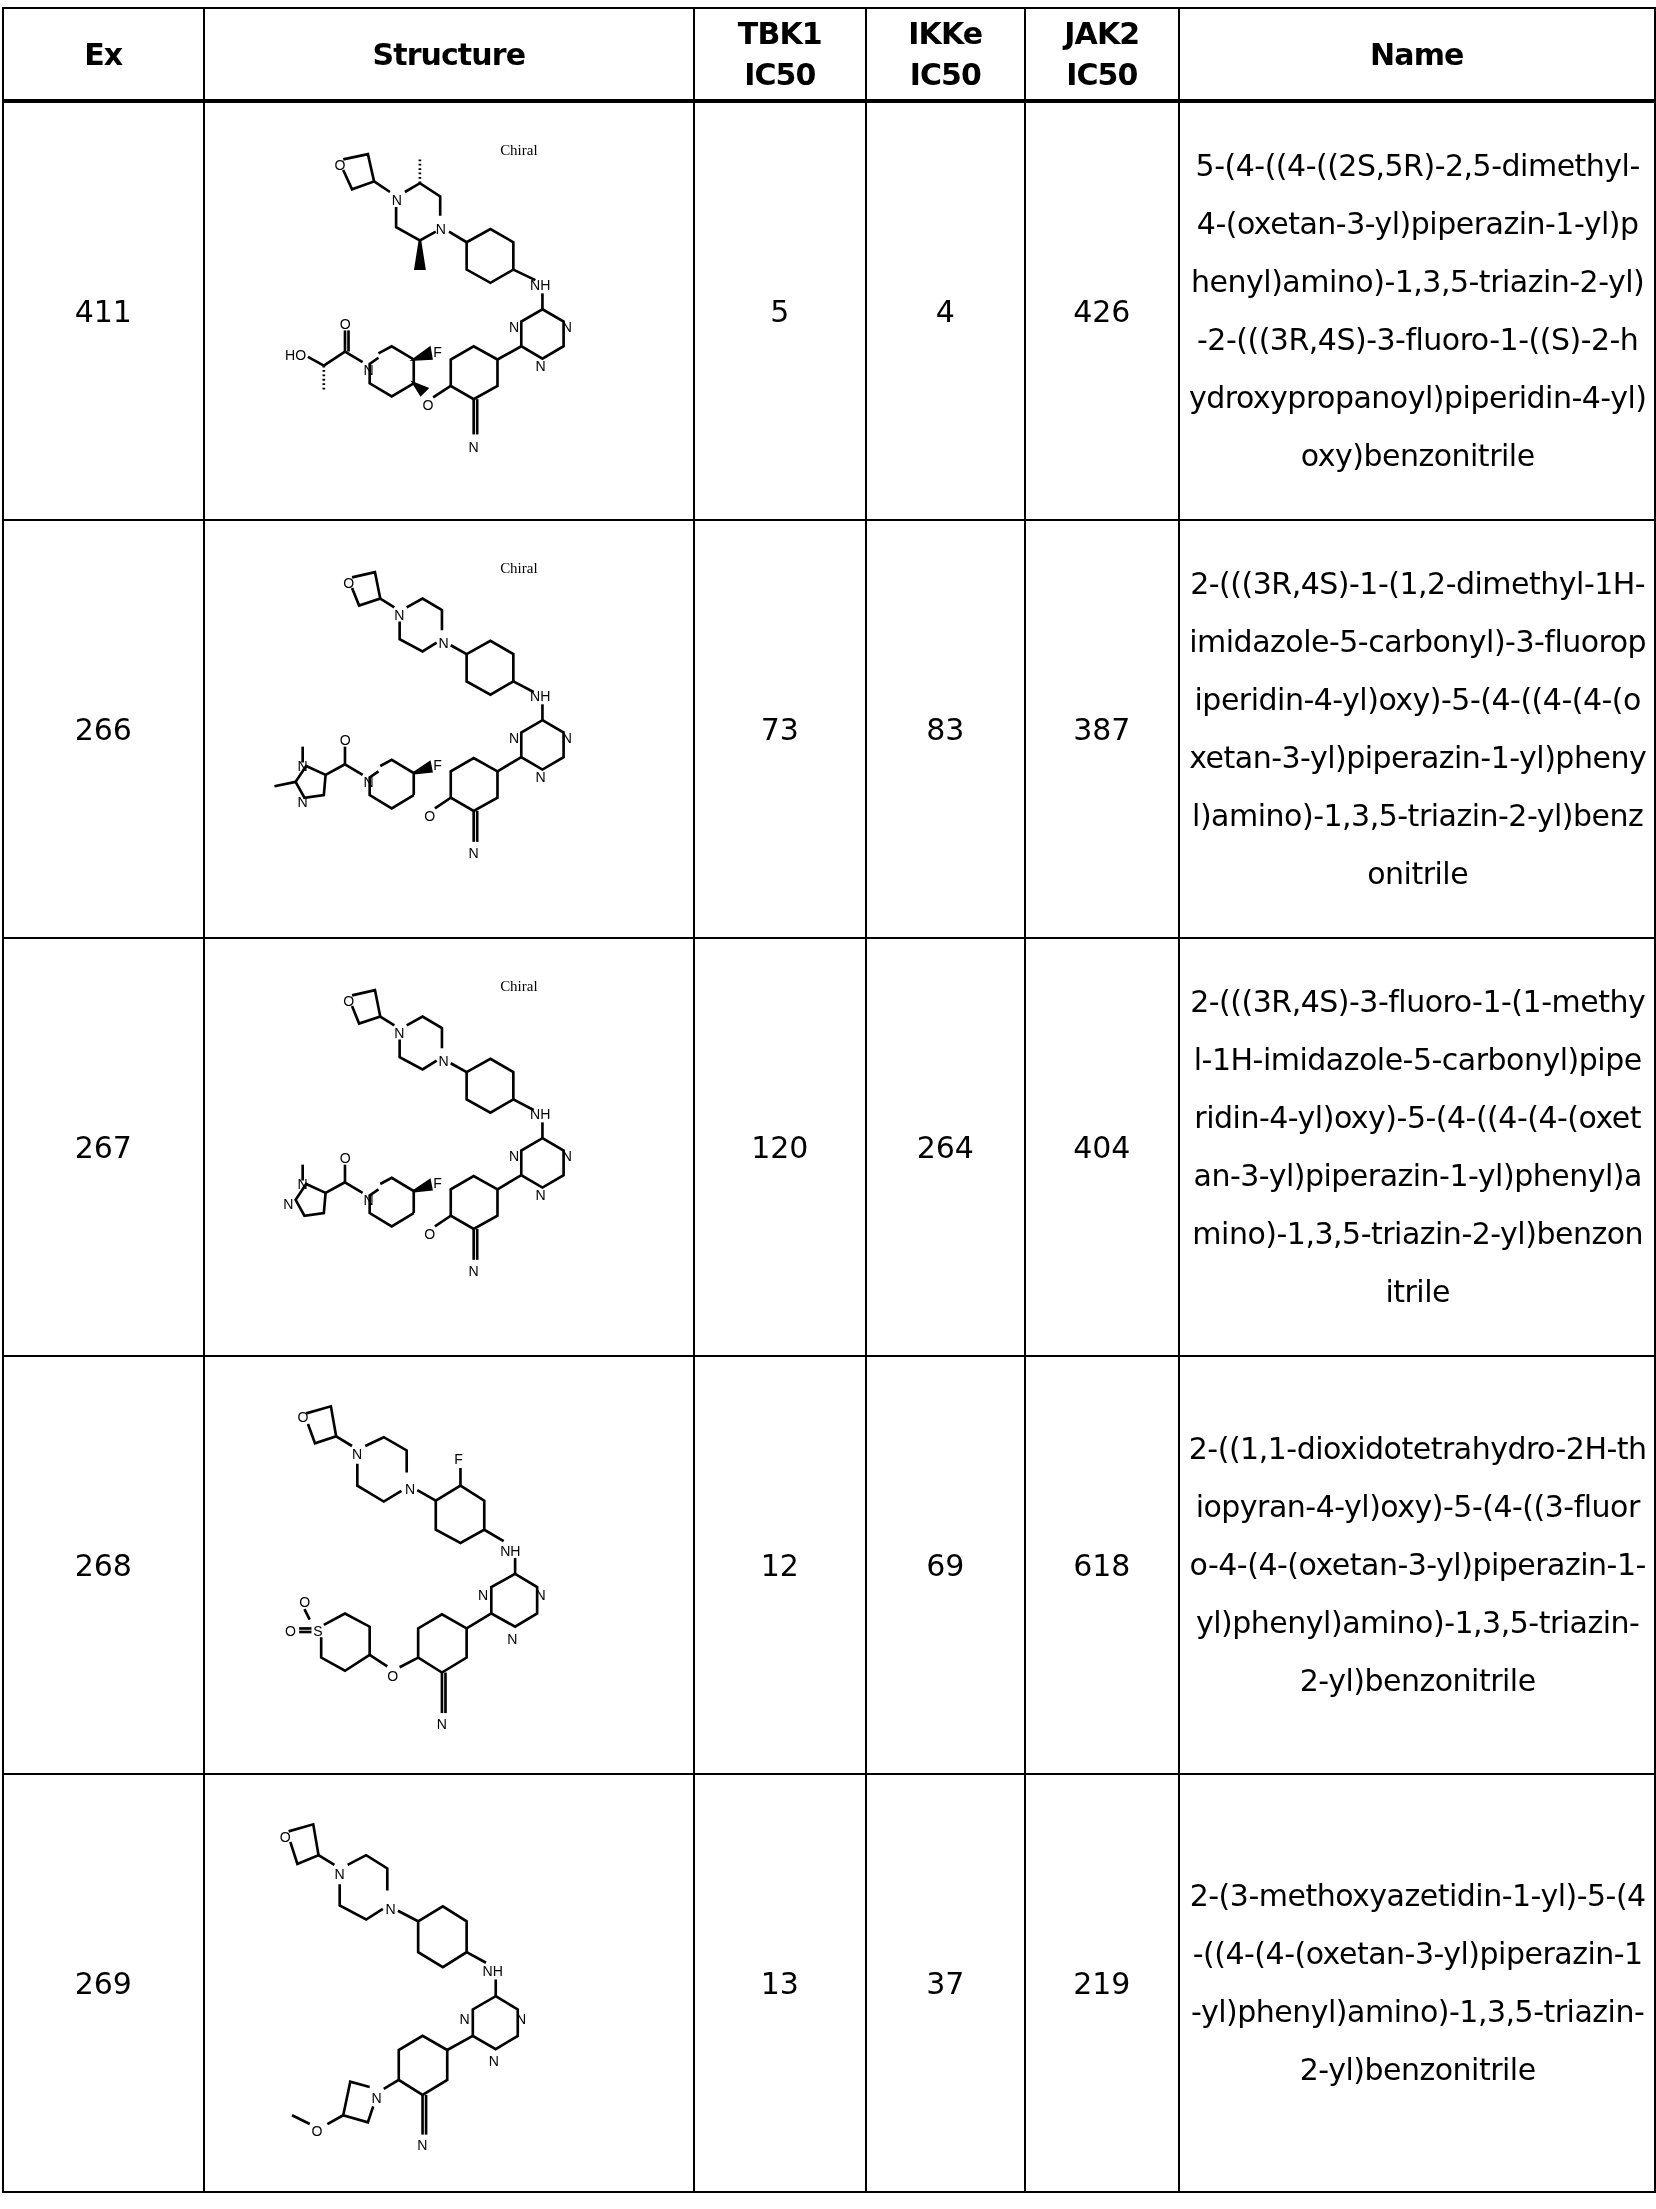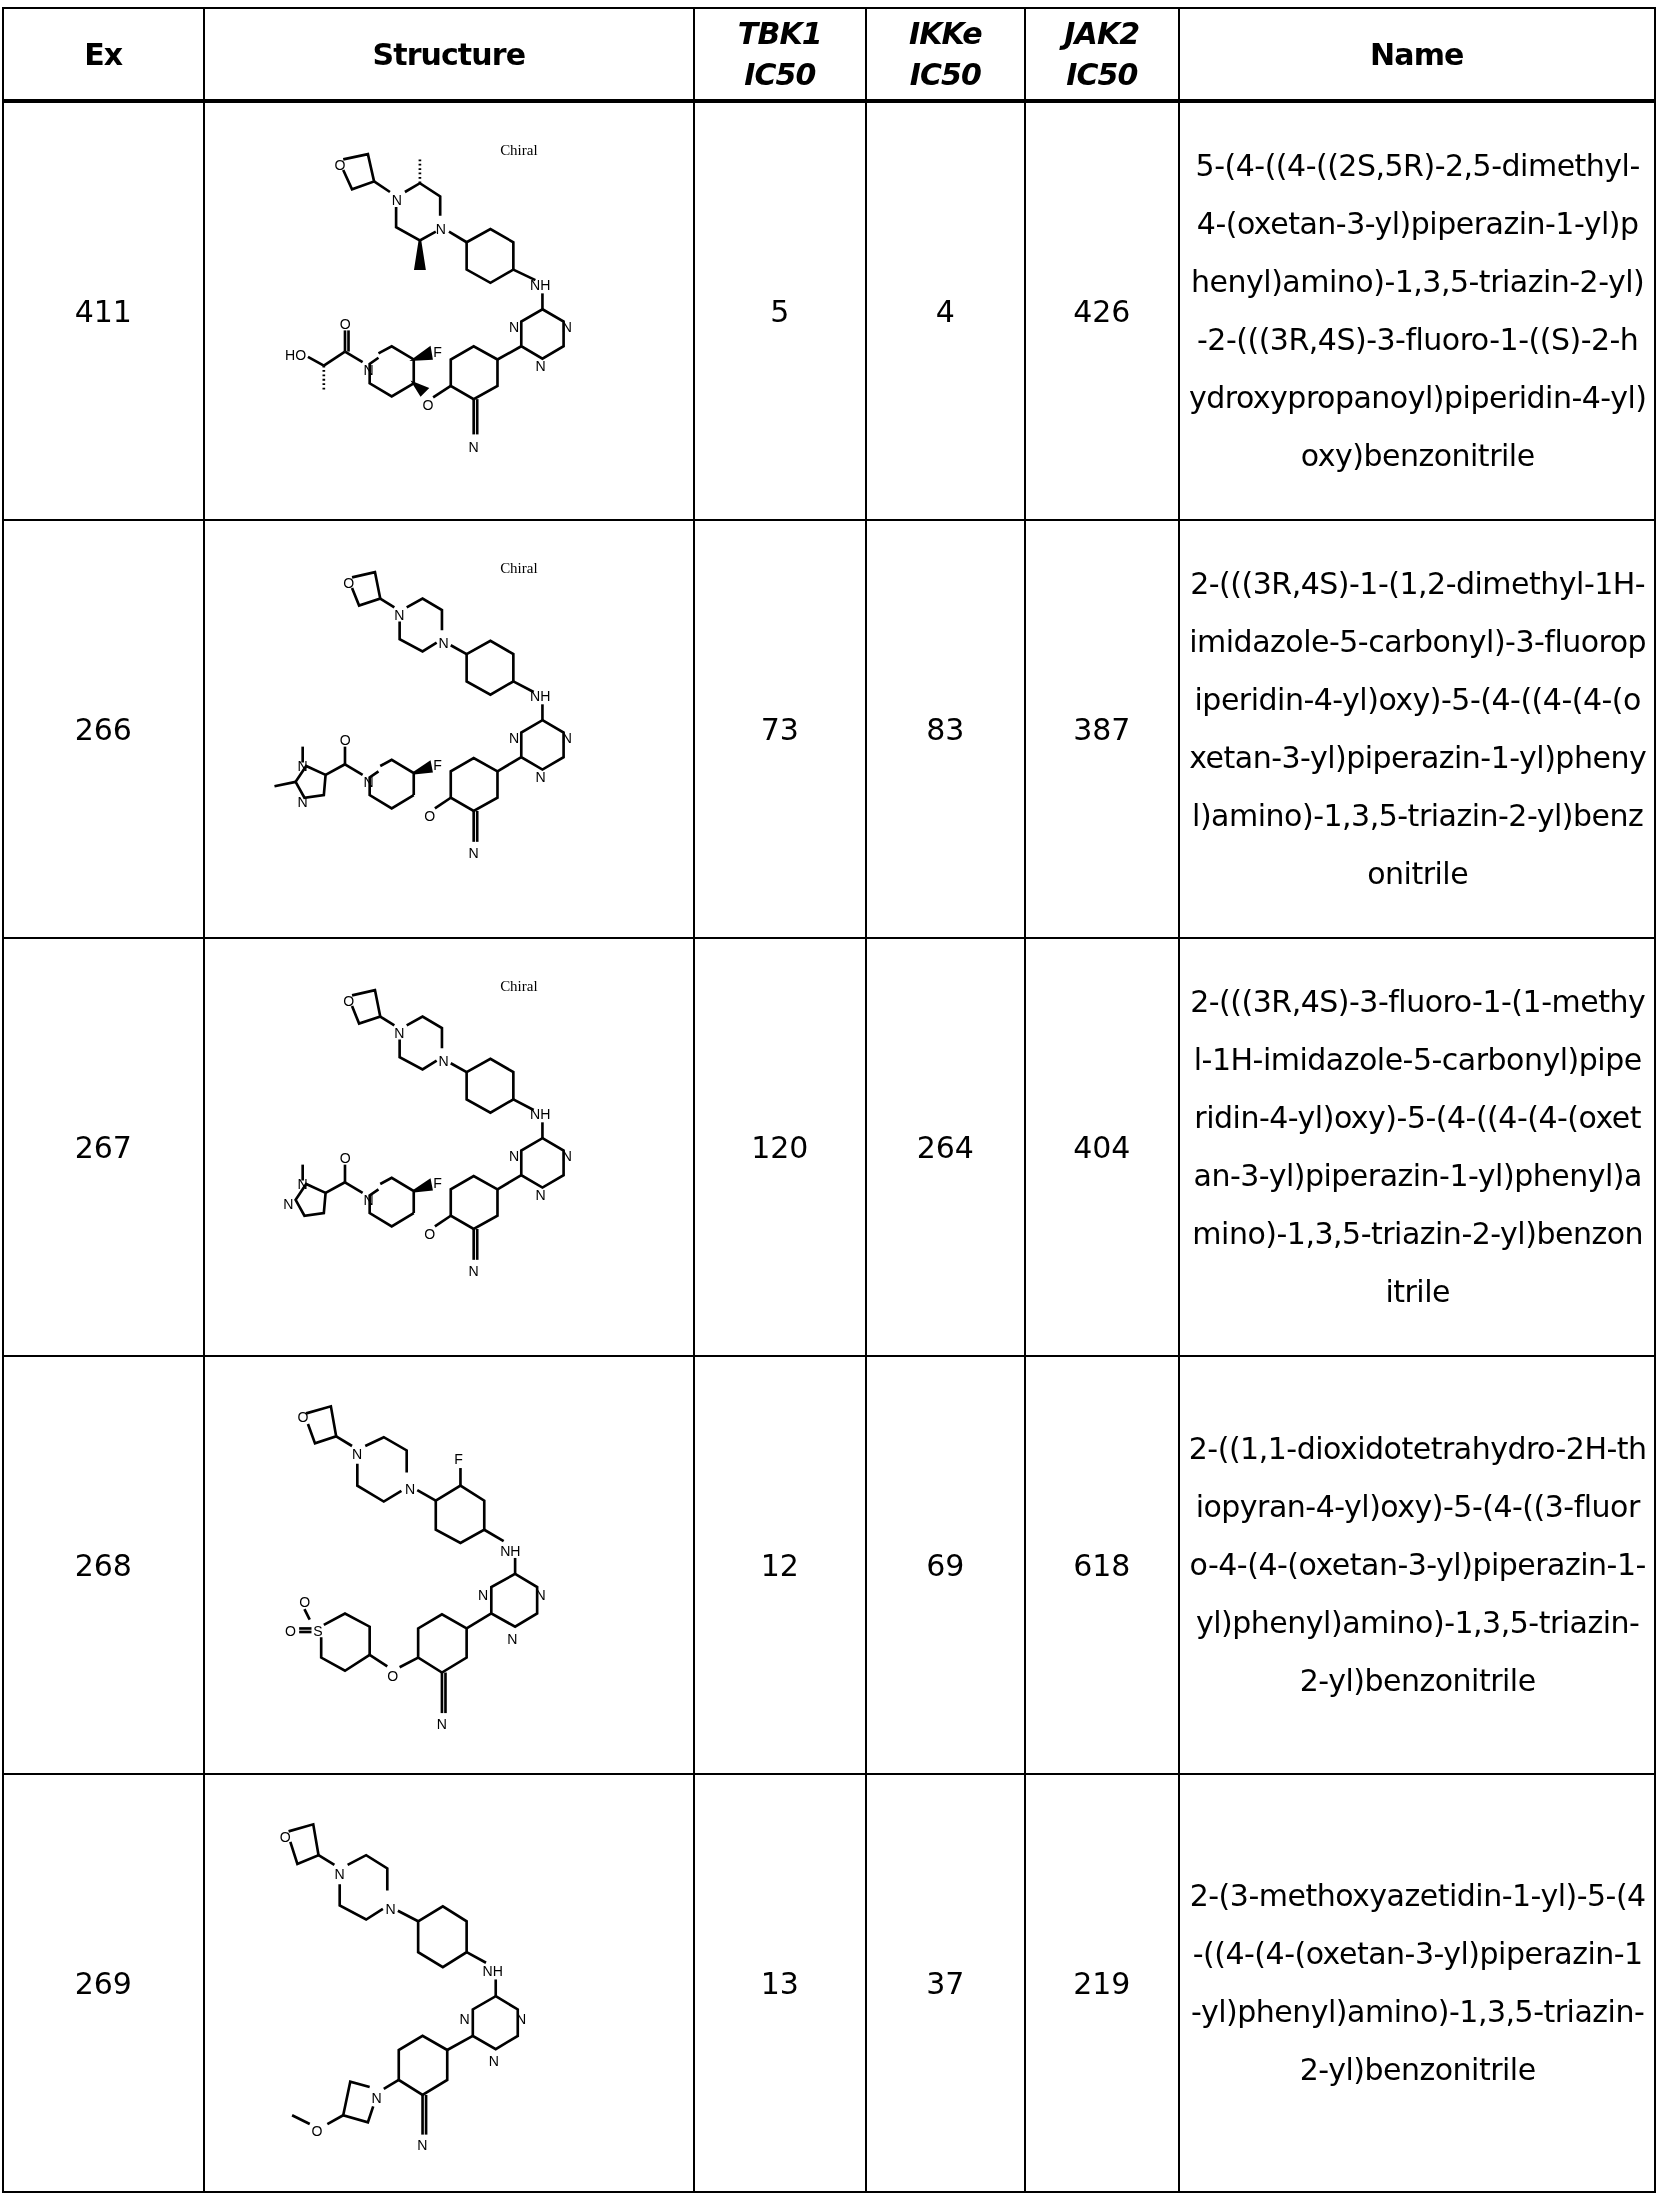--- a/index.html
+++ b/index.html
@@ -4,21 +4,21 @@
 <style>
   html, body { margin:0; padding:0; background:#ffffff; }
   body { width:1657px; height:2209px; position:relative; overflow:hidden; font-family:"Liberation Sans", sans-serif; color:#000; }
   table.cmp { position:absolute; left:1.8px; top:7px; width:1652px; border-collapse:collapse; table-layout:fixed; }
   table.cmp th, table.cmp td { border:2.6px solid #000; padding:0; vertical-align:middle; text-align:center; }
   table.cmp th { height:90px; font-weight:bold; font-size:30px; line-height:41px; font-family:"DejaVu Sans", sans-serif; letter-spacing:-0.9px; }
   table.cmp thead tr { border-bottom:4.4px solid #000; }
   table.cmp td { height:416px; font-size:30px; font-family:"DejaVu Sans", sans-serif; }
   td.name { text-align:left; padding:0 7px 0 8.8px !important; font-size:29px; line-height:58px; letter-spacing:-0.5px; word-break:break-all; }
   td.struct svg { display:block; margin:0 auto; }
-  .hdr-line { display:block;font-style:italic; }
+  .hdr-line { display:block; }
   svg text { font-family:"Liberation Sans", sans-serif; }
   svg .chiral { font-family:"Liberation Serif", serif; }
 </style>
 </head>
 <body>
 
 <table class="cmp">
   <colgroup>
     <col style="width:201px">
       <col style="width:490px">

